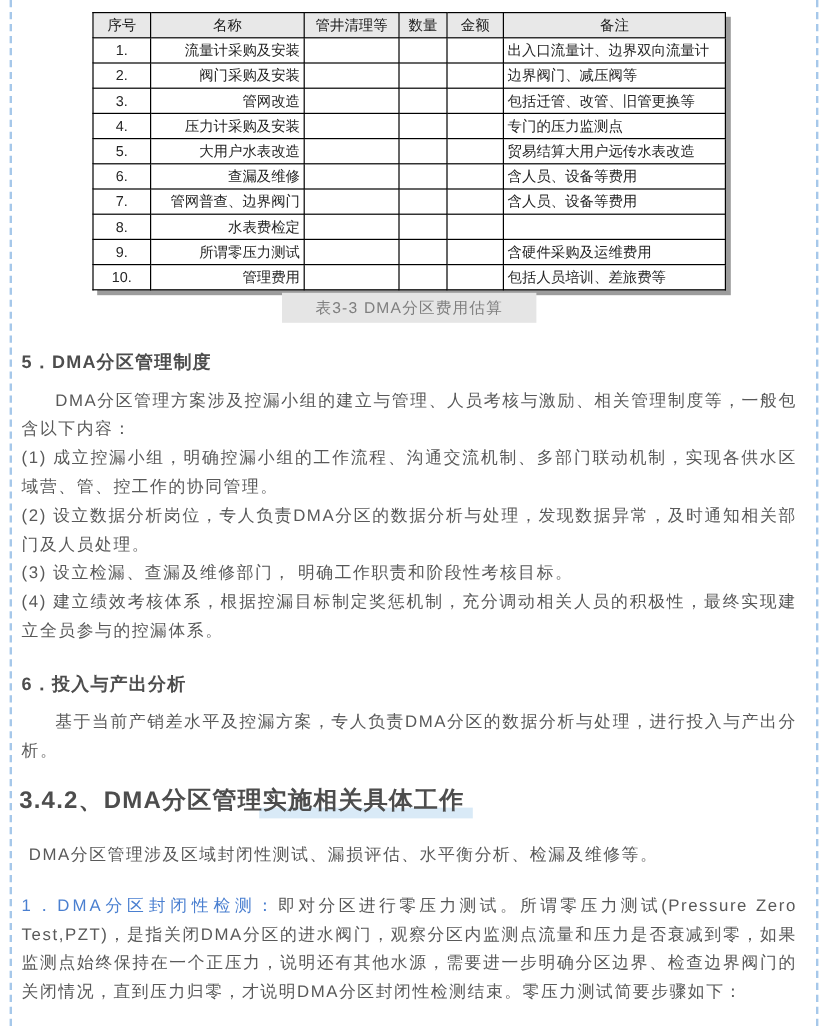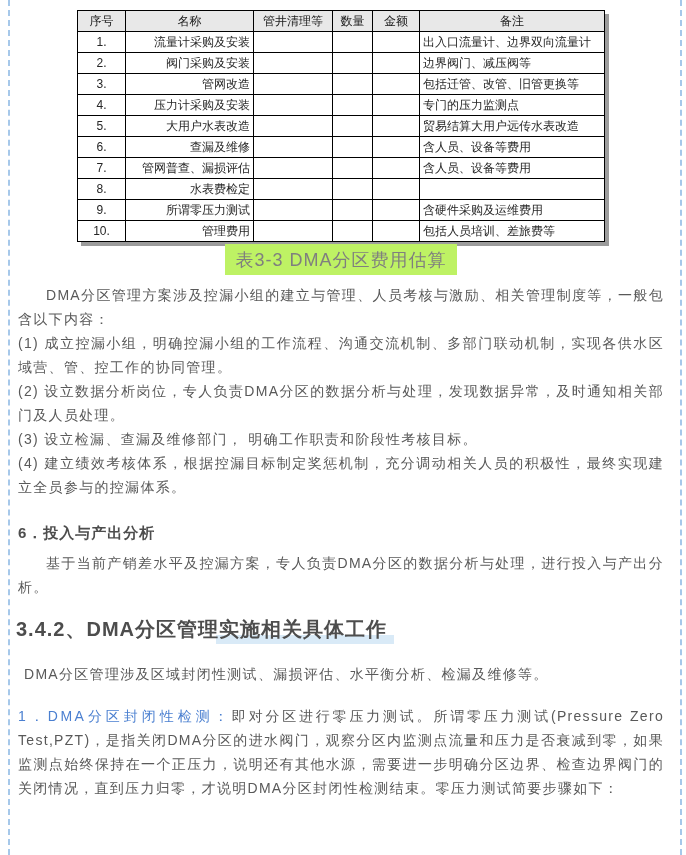--- a/index.html
+++ b/index.html
@@ -40,25 +40,25 @@
     background:#e8e8e8;
     font-weight:normal;
     text-align:center;
     color:#1a1a1a;
   }
   td.c-num  { text-align:center; }
   td.c-name { text-align:right; padding-left:7px; }
   td.c-note { text-align:left; padding-left:5px; }
   
   .table-caption {
-    width:232px;
+    width:212px;
     margin:2px auto 0;
-    background:#bef264;
+    background:#e5e5e5;
     color:#7f7f7f;
-    font-size:18px;
+    font-size:13px;
     text-align:center;
     padding:4px 0 3px;
     letter-spacing:1px;
   }
   
   .sec-heading {
     font-size:15px;
     font-weight:bold;
     color:#4d4d4d;
     letter-spacing:1px;
@@ -164,21 +164,21 @@
       <tr>
         <td class="c-num">6.</td>
         <td class="c-name">查漏及维修</td>
         <td class="c-time"></td>
         <td class="c-qty"></td>
         <td class="c-amt"></td>
         <td class="c-note">含人员、设备等费用</td>
       </tr>
       <tr>
         <td class="c-num">7.</td>
-        <td class="c-name">管网普查、漏损评估</td>
+        <td class="c-name">管网普查、边界阀门</td>
         <td class="c-time"></td>
         <td class="c-qty"></td>
         <td class="c-amt"></td>
         <td class="c-note">含人员、设备等费用</td>
       </tr>
       <tr>
         <td class="c-num">8.</td>
         <td class="c-name">水表费检定</td>
         <td class="c-time"></td>
         <td class="c-qty"></td>
@@ -199,20 +199,21 @@
         <td class="c-time"></td>
         <td class="c-qty"></td>
         <td class="c-amt"></td>
         <td class="c-note">包括人员培训、差旅费等</td>
       </tr>
     </tbody>
   </table>
 
   <div class="table-caption">表3-3 DMA分区费用估算</div>
 
+  <div class="sec-heading">5．DMA分区管理制度</div>
   <p class="para first indent2">DMA分区管理方案涉及控漏小组的建立与管理、人员考核与激励、相关管理制度等，一般包含以下内容：</p>
   <p class="para">(1) 成立控漏小组，明确控漏小组的工作流程、沟通交流机制、多部门联动机制，实现各供水区域营、管、控工作的协同管理。</p>
   <p class="para">(2) 设立数据分析岗位，专人负责DMA分区的数据分析与处理，发现数据异常，及时通知相关部门及人员处理。</p>
   <p class="para">(3) 设立检漏、查漏及维修部门， 明确工作职责和阶段性考核目标。</p>
   <p class="para">(4) 建立绩效考核体系，根据控漏目标制定奖惩机制，充分调动相关人员的积极性，最终实现建立全员参与的控漏体系。</p>
 
   <div class="sec-heading">6．投入与产出分析</div>
   <p class="para first indent2">基于当前产销差水平及控漏方案，专人负责DMA分区的数据分析与处理，进行投入与产出分析。</p>
 
   <div class="center-heading">3.4.2、DMA分区管理实施相关具体工作</div>

